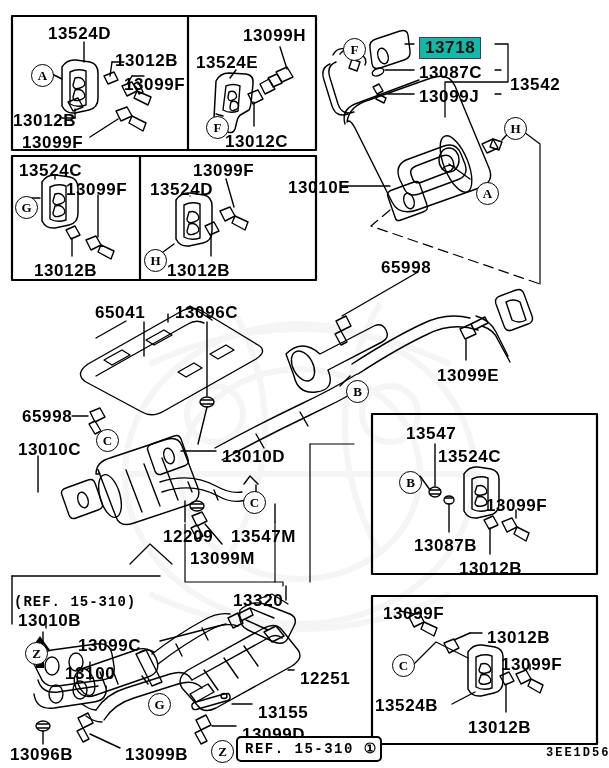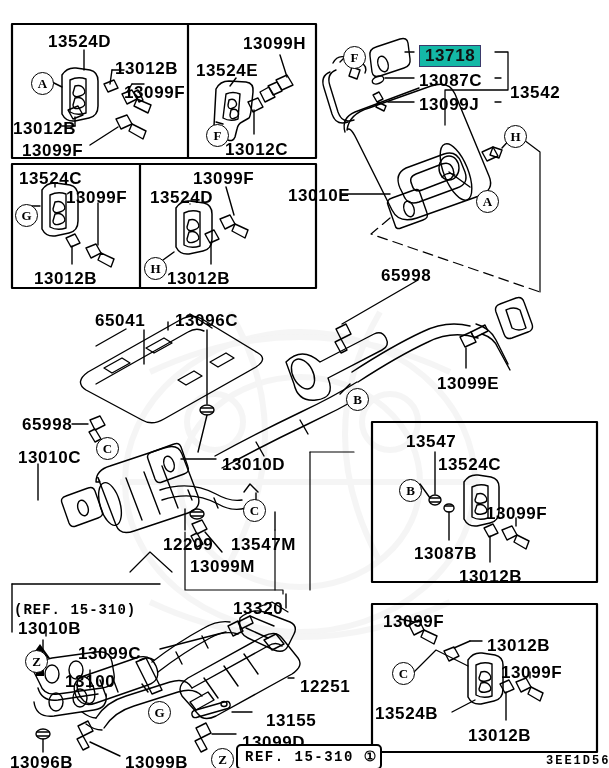--- a/index.html
+++ b/index.html
@@ -1,21 +1,21 @@
 <!DOCTYPE html>
 <html><head>
 <meta charset="utf-8">
 <style>
   html,body{margin:0;padding:0;background:#ffffff;}
   body{
     width:609px;height:768px;position:relative;overflow:hidden;
     font-family:"Liberation Sans", sans-serif;
     color:#000000;
   }
-  #sheet{position:absolute;left:0;top:12px;width:609px;height:684px;}
+  #sheet{position:absolute;left:0;top:4px;width:609px;height:684px;}
   svg.layer{position:absolute;left:0;top:0;width:609px;height:768px;}
   .lbl{
     position:absolute;
     font-family:"Liberation Sans", sans-serif;
     font-size:17px;
     font-weight:700;
     letter-spacing:0.6px;
     color:#000;
     white-space:nowrap;
     line-height:1;
@@ -444,21 +444,21 @@
   <div class="lbl" style="left:487px;top:625px;">13012B</div>
   <div class="lbl" style="left:501px;top:652px;">13099F</div>
   <div class="lbl" style="left:375px;top:693px;">13524B</div>
   <div class="lbl" style="left:468px;top:715px;">13012B</div>
   <div class="balloon" style="left:392px;top:650px;">C</div>
 
   <div class="lbl" style="left:18px;top:608px;">13010B</div>
   <div class="lbl" style="left:78px;top:633px;">13099C</div>
   <div class="lbl" style="left:65px;top:661px;">13100</div>
   <div class="lbl" style="left:300px;top:666px;">12251</div>
-  <div class="lbl" style="left:258px;top:700px;margin-left:8px;">13155</div>
+  <div class="lbl" style="left:258px;top:700px;">13155</div>
   <div class="lbl" style="left:242px;top:722px;">13099D</div>
   <div class="lbl" style="left:10px;top:742px;">13096B</div>
   <div class="lbl" style="left:125px;top:742px;">13099B</div>
   <div class="balloon" style="left:25px;top:638px;">Z</div>
   <div class="balloon" style="left:148px;top:689px;">G</div>
 
   <div class="lbl mono" style="left:14px;top:548px;">(REF. 15-310)</div>
   <div class="balloon" style="left:211px;top:736px;">Z</div>
   <div class="refbox" style="left:236px;top:732px;">REF. 15-310 ①</div>
 

